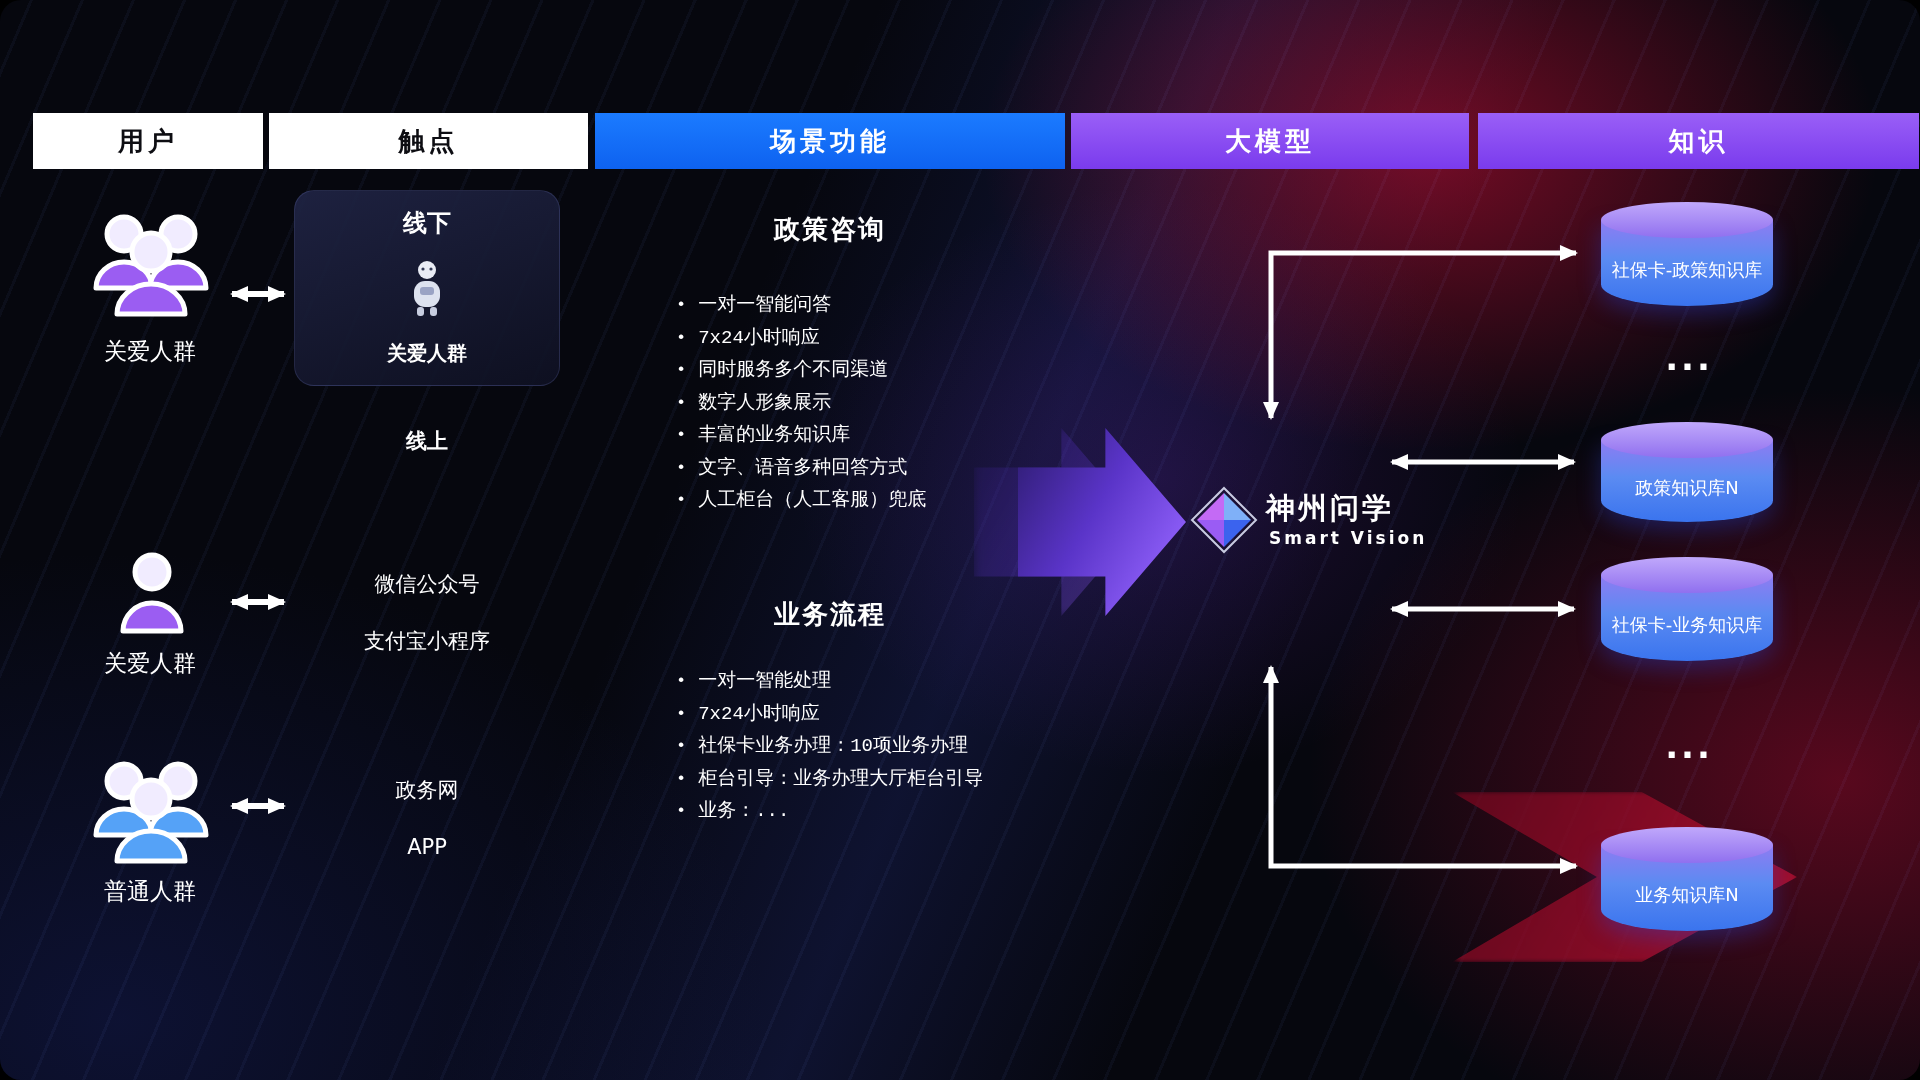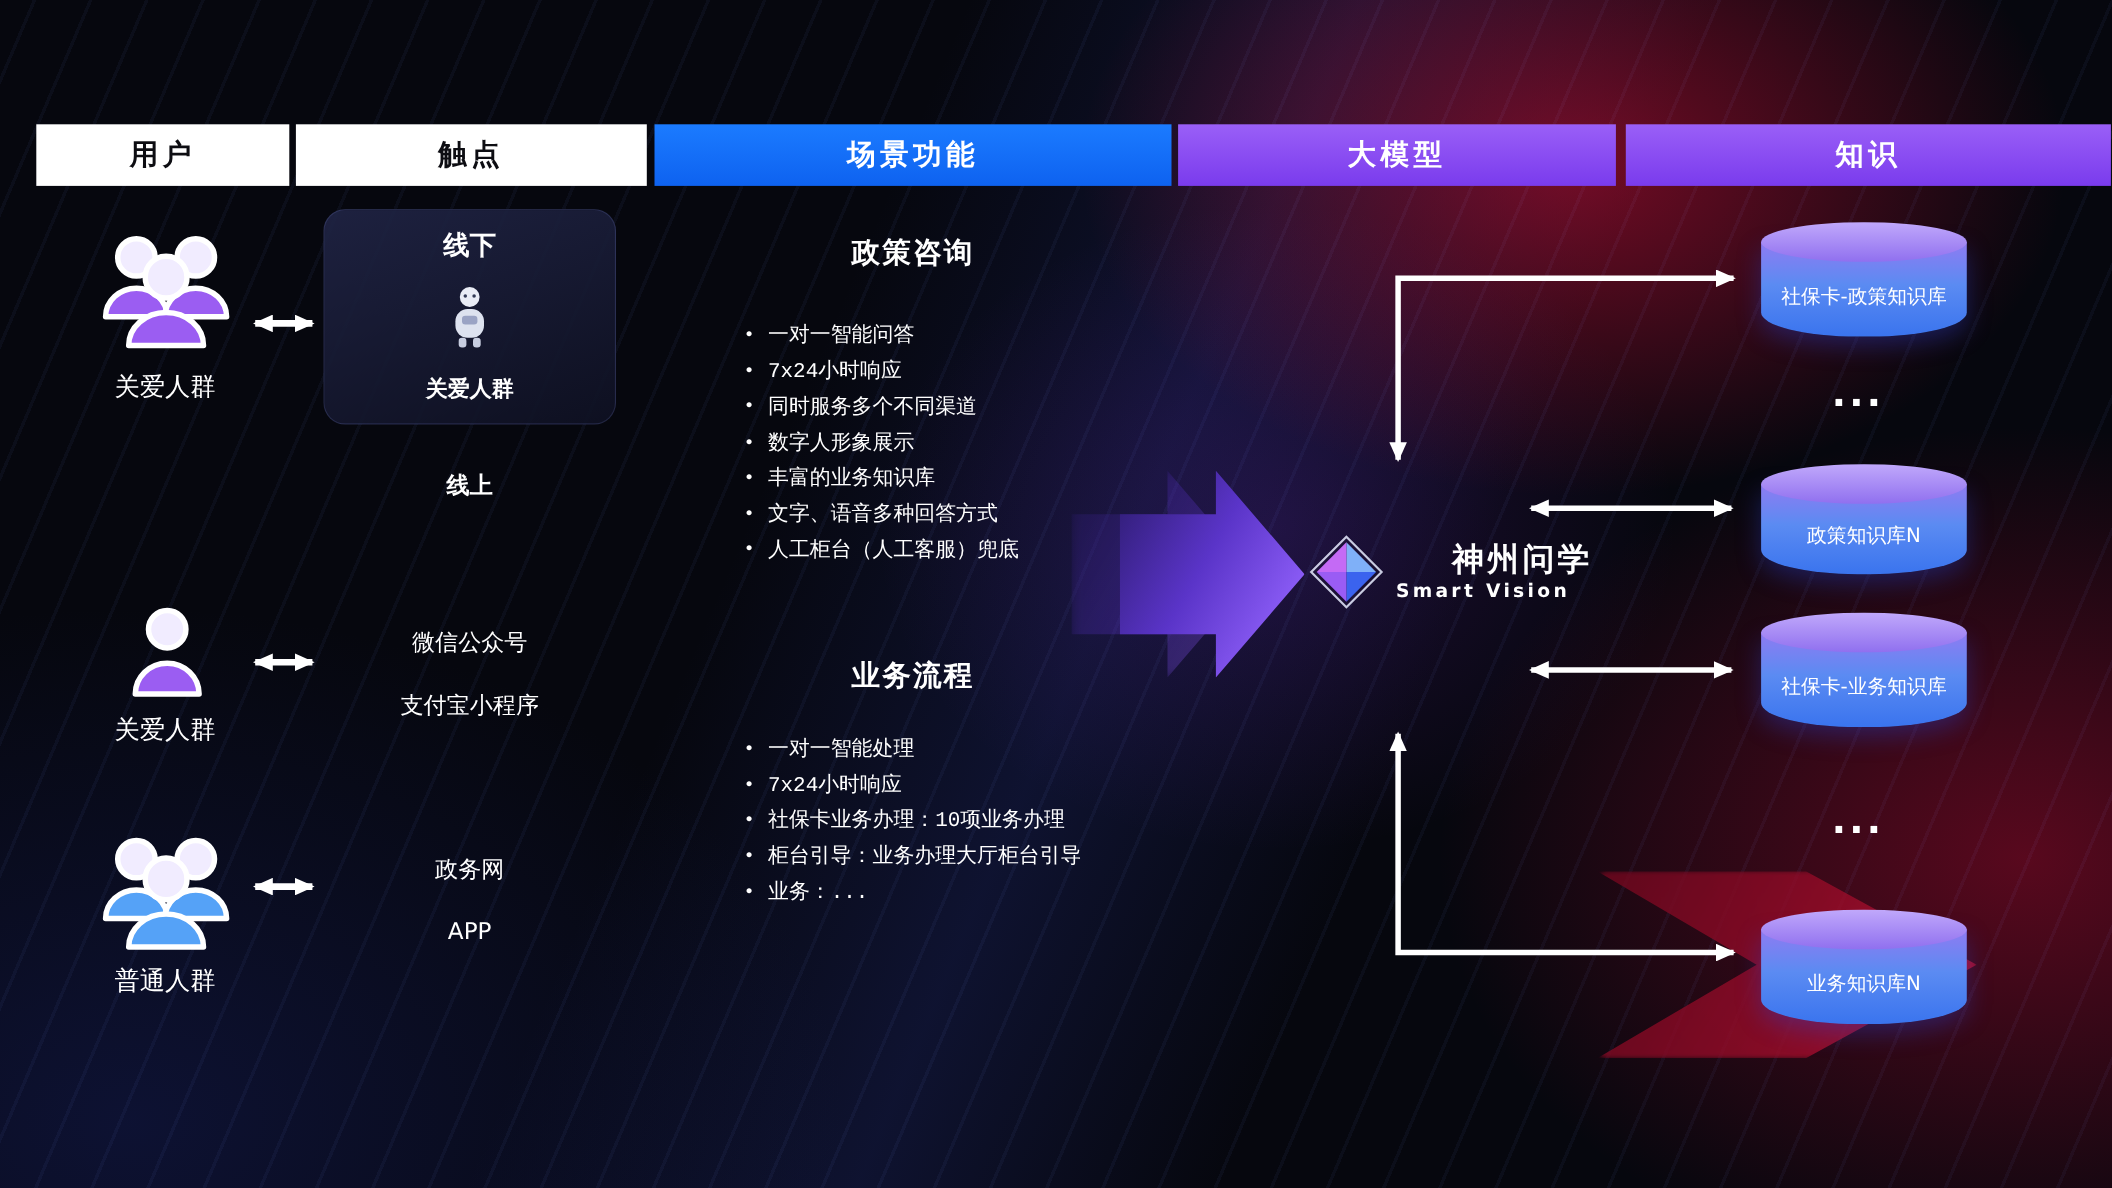--- a/index.html
+++ b/index.html
@@ -6,20 +6,21 @@
   .stage{
     position:relative;width:1920px;height:1080px;overflow:hidden;
     font-family:"DejaVu Sans","Liberation Sans",sans-serif;color:#fff;
     background:
       radial-gradient(ellipse 640px 430px at 1430px 150px, rgba(205,15,55,.55), rgba(205,15,55,0) 70%),
       radial-gradient(ellipse 760px 560px at 1840px 780px, rgba(170,10,45,.50), rgba(170,10,45,0) 70%),
       radial-gradient(ellipse 520px 420px at 1160px 480px, rgba(120,40,200,.20), rgba(0,0,0,0) 70%),
       radial-gradient(ellipse 900px 650px at 120px 1020px, rgba(25,35,110,.38), rgba(0,0,0,0) 72%),
       linear-gradient(293deg, rgba(10,10,20,0) 34%, rgba(45,60,170,.22) 48%, rgba(10,10,20,0) 63%),
       #06070e;
+    border-radius: 21px;
   }
   .streaks{position:absolute;inset:0;pointer-events:none;
     background:repeating-linear-gradient(293deg, rgba(0,0,0,0) 0 44px, rgba(110,140,255,.05) 44px 47px);
     mix-blend-mode:screen;}
   
   .hdr{position:absolute;top:113px;height:56px;line-height:56px;text-align:center;
        font-size:26px;font-weight:700;letter-spacing:4px;}
   .hdr.white{background:#fff;color:#0d0d12;}
   .hdr.blue{background:linear-gradient(180deg,#1b7bff,#0e62f0);color:#fff;}
   .hdr.purple{background:linear-gradient(180deg,#9a5ff7,#7a3bed);color:#fff;}
@@ -39,24 +40,24 @@
   .bullets{position:absolute;left:676px;font-size:19px;font-family:Liberation Mono, monospace;}
   .bullet{height:32.5px;line-height:32.5px;white-space:nowrap;}
   .bullet::before{content:"•";margin-right:12px;font-size:17px;position:relative;top:-1px;}
   
   .big-arrow{position:absolute;left:1018px;top:428px;width:168px;height:188px;
     background:linear-gradient(120deg,#2c1b6e 0%,#5a34c8 45%,#8b5cf6 82%);
     clip-path:polygon(0 21%,52% 21%,52% 0,100% 50%,52% 100%,52% 79%,0 79%);
     filter:drop-shadow(0 0 28px rgba(123,71,240,.6));}
   .big-arrow.trail{left:974px;opacity:.30;filter:blur(5px);}
   
-  .logo-name{position:absolute;left:1320px;top:489px;font-size:29px;font-weight:700;letter-spacing:3px;}
+  .logo-name{position:absolute;left:1266px;top:489px;font-size:29px;font-weight:700;letter-spacing:3px;}
   .logo-sub{position:absolute;left:1269px;top:528px;font-size:17px;font-weight:600;letter-spacing:3px;}
   
-  .db{position:absolute;left:1601px;width:187px;}
+  .db{position:absolute;left:1601px;width:172px;}
   .db .body{position:absolute;left:0;right:0;top:18px;bottom:0;
     background:linear-gradient(180deg,#8f7bf2 0%,#5b8bf2 45%,#3a74ee 100%);
     border-radius:0 0 88px 88px / 0 0 22px 22px;
     box-shadow:0 8px 22px rgba(40,70,220,.35);}
   .db .top{position:absolute;left:0;right:0;top:0;height:36px;border-radius:50%;
     background:linear-gradient(180deg,#c0a8fb,#9070ef);}
   .db .label{position:absolute;left:8px;right:8px;top:36px;bottom:4px;
     display:flex;align-items:center;justify-content:center;text-align:center;
     font-size:18px;line-height:1.3;}
   .kb-ellipsis{position:absolute;left:1601px;width:176px;text-align:center;

